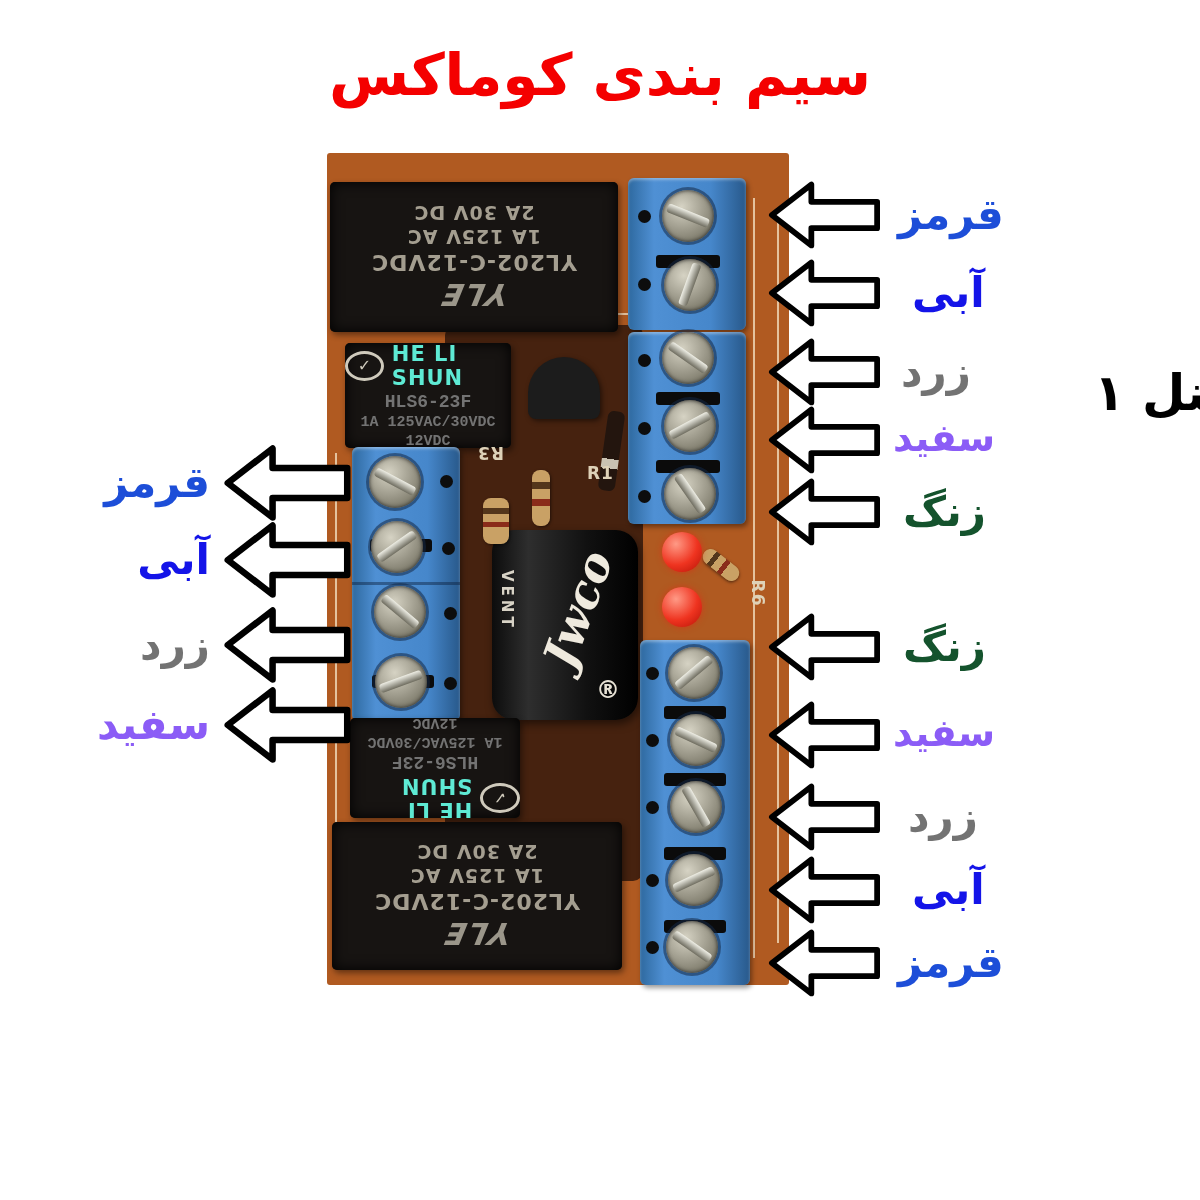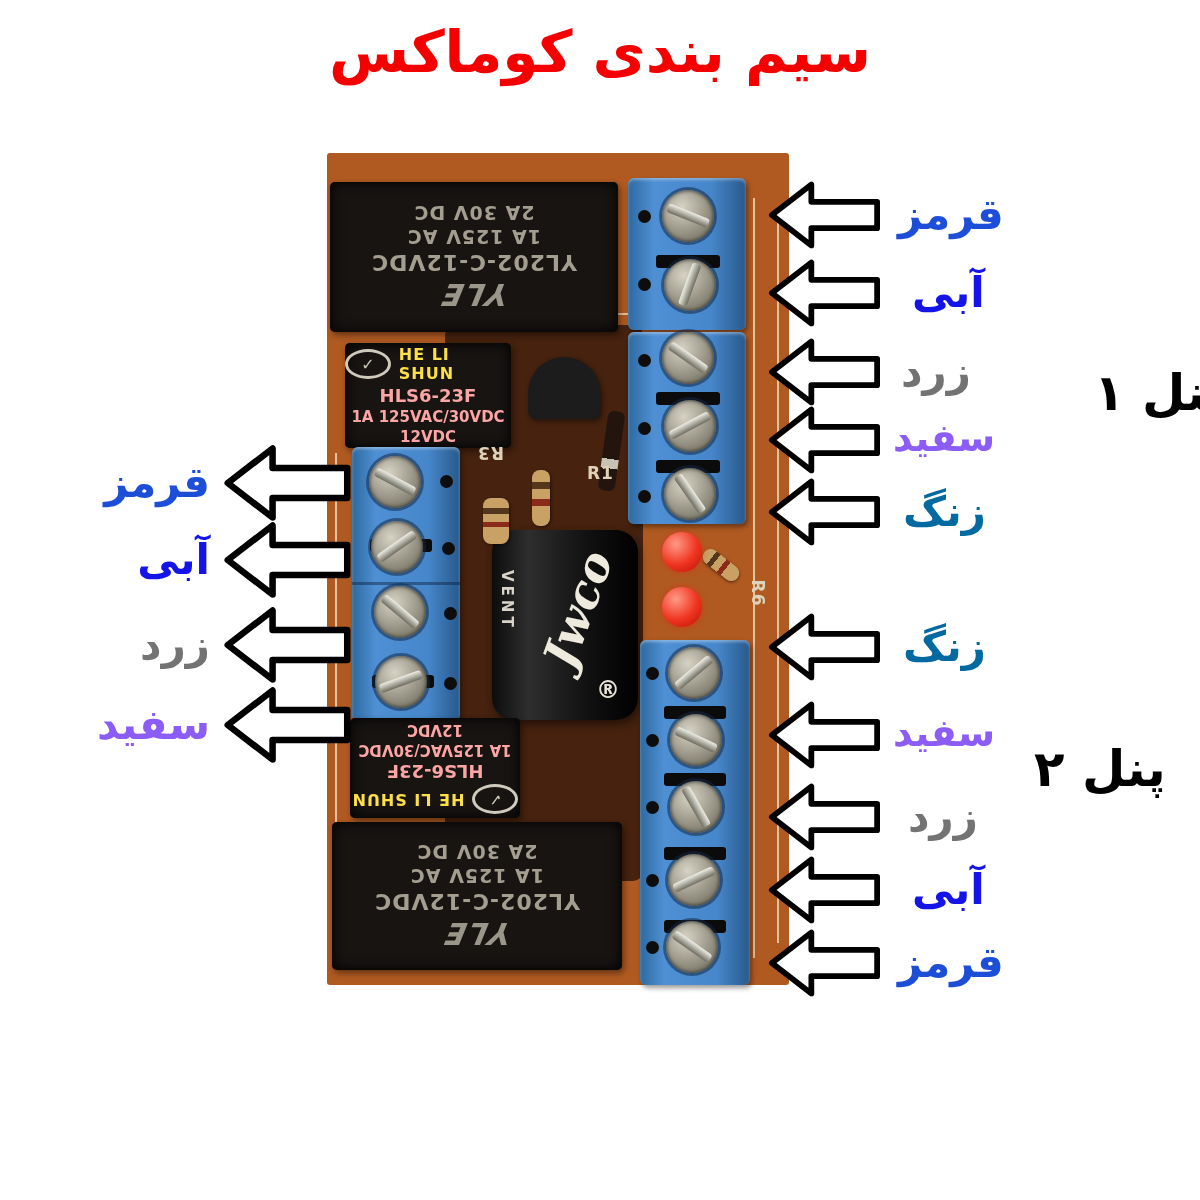--- a/index.html
+++ b/index.html
@@ -1,47 +1,47 @@
 <!DOCTYPE html>
 <html><head>
 <meta charset="utf-8">
 <style>
   html,body{margin:0;padding:0;background:#ffffff;}
   .page{position:relative;width:1200px;height:1200px;background:#ffffff;overflow:hidden;
         font-family:"DejaVu Sans",sans-serif;}
   .abs{position:absolute;}
 
   
-  .title{left:0;top:18px;width:1200px;text-align:center;font-size:58px;font-weight:bold;color:#f40000;}
+  .title{left:0;top:41px;width:1200px;text-align:center;font-size:58px;font-weight:bold;color:#f40000;}
   .group-title{font-weight:bold;color:#000;}
   .lbl{font-weight:bold;font-size:42px;line-height:64px;height:64px;white-space:nowrap;}
   .c-red{color:#1d4ed8}.c-blue{color:#1414e8}.c-yellow{color:#737373}
-  .c-black{color:#8b5cf6}.c-orange{color:#0369a1}
+  .c-black{color:#8b5cf6}.c-orange{color:#14532d}
 
   
   .arrow{position:absolute;overflow:visible;}
 
   
   .board{left:327px;top:153px;width:462px;height:832px;background:#b05a21;border-radius:3px;}
   .board-dark{left:118px;top:172px;width:198px;height:556px;background:#46220f;border-radius:10px;}
   .trace{background:rgba(245,230,200,.75);}
   .relay{background:#171412;border-radius:5px;box-shadow:inset 0 0 14px #000, 2px 3px 6px rgba(0,0,0,.45);
          color:#aaa498;overflow:hidden;}
   .relay-inner{width:100%;height:100%;display:flex;flex-direction:column;justify-content:center;
          align-items:center;gap:2px;}
   .rot180{transform:rotate(180deg);}
   .brand-yle{font-style:italic;font-weight:bold;font-size:30px;letter-spacing:2px;color:#9b968a;
          transform:skewX(-12deg);}
   .relay-line{font-size:19px;font-weight:bold;letter-spacing:1px;color:#a49e90;}
   .relay-line.model{font-size:22px;}
   .brand-hls-row{display:flex;align-items:center;gap:8px;}
   .hls-ellipse{width:40px;height:24px;border:3px solid #cfcabc;border-radius:50%;display:flex;
          align-items:center;justify-content:center;color:#cfcabc;font-size:16px;font-weight:bold;}
-  .brand-hls{font-size:16px;font-weight:bold;letter-spacing:1px;color:#fde047;}
-  .hls-line{font-size:15px;font-weight:bold;color:#fca5a5;}
+  .brand-hls{font-size:21px;font-weight:bold;letter-spacing:1px;color:#5eead4;}
+  .hls-line{font-size:15px;font-weight:bold;color:#737373;font-family:Liberation Mono, monospace;}
   .hls-line.model{font-size:18px;}
 
   
   .tblock{background:linear-gradient(90deg,#2e699f 0%,#4f90d4 22%,#4687cb 70%,#28598b 100%);
           border-radius:6px;box-shadow:inset 0 2px 3px rgba(255,255,255,.35), 2px 3px 5px rgba(0,0,0,.4);}
   .screw{width:52px;height:52px;border-radius:50%;
          background:radial-gradient(circle at 38% 32%,#d6d3c4,#969384 55%,#62604f 100%);
          box-shadow:inset 0 0 4px #222, 0 0 0 3px rgba(20,40,70,.55);}
   .screw::after{content:"";position:absolute;left:8%;top:41%;width:84%;height:18%;
          background:linear-gradient(#efefe6,#6f6d60);border-radius:3px;transform:rotate(var(--r,25deg));}
@@ -243,21 +243,20 @@
   <svg class="arrow" style="left:757px;top:403px" width="135" height="74">
       <use href="#arrow-left"></use>
     </svg>
   <div class="abs lbl c-black" dir="rtl" style="left:893px;top:406px;font-size:38px">سفید</div>
 
   <svg class="arrow" style="left:757px;top:475px" width="135" height="74">
       <use href="#arrow-left"></use>
     </svg>
   <div class="abs lbl c-orange" dir="rtl" style="left:903px;top:480px">زنگ</div>
 
-  <div class="abs group-title" dir="rtl" style="left:1020px;top:740px;width:160px;font-size:50px;text-align:center">پنل ۲</div>
 
   <svg class="arrow" style="left:757px;top:610px" width="135" height="74">
       <use href="#arrow-left"></use>
     </svg>
   <div class="abs lbl c-orange" dir="rtl" style="left:903px;top:615px">زنگ</div>
 
   <svg class="arrow" style="left:757px;top:698px" width="135" height="74">
       <use href="#arrow-left"></use>
     </svg>
   <div class="abs lbl c-black" dir="rtl" style="left:893px;top:701px;font-size:38px">سفید</div>

